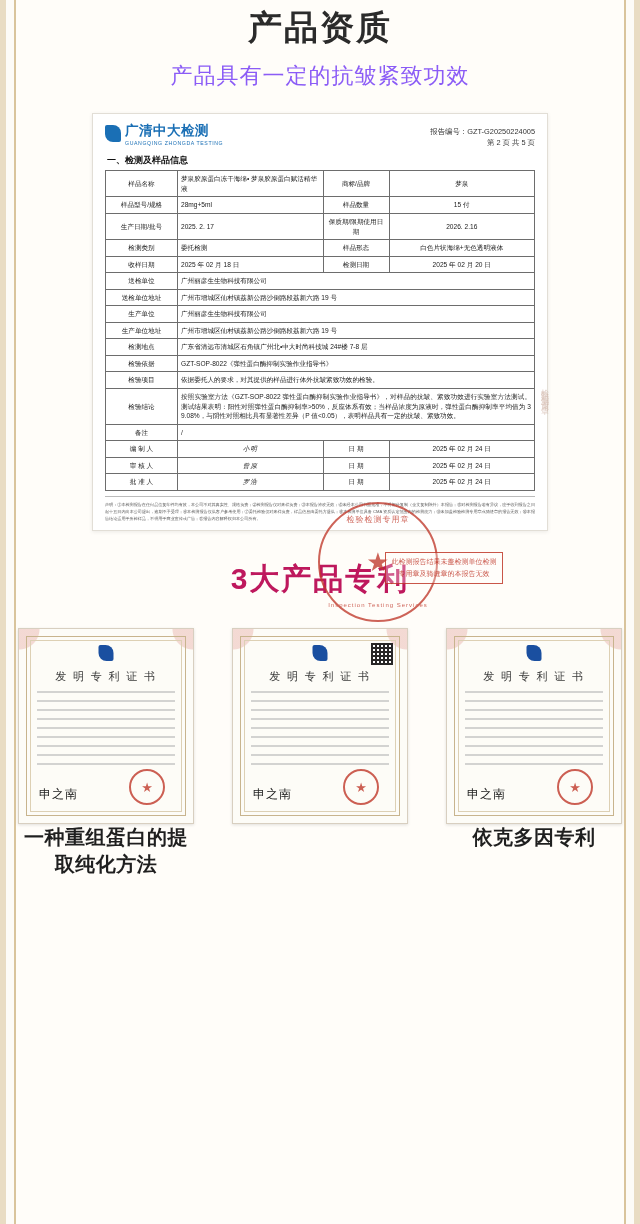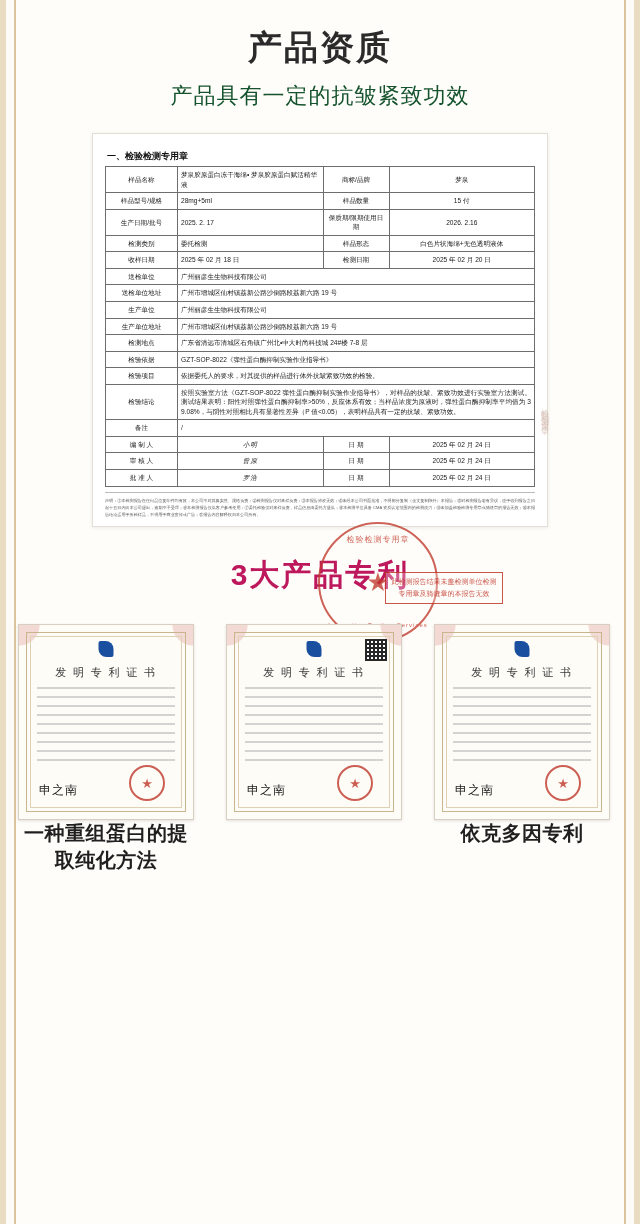--- a/index.html
+++ b/index.html
@@ -39,34 +39,34 @@
   .content {
     position: relative;
     z-index: 2;
     padding: 0 18px;
     height: 100%;
   }
 
   
   .hdr {
     text-align: center;
-    padding-top: 28px;
+    padding-top: 8px;
   }
   .hdr h1 {
     font-size: 34px;
     letter-spacing: 2px;
     color: #2b2b2b;
     font-weight: 700;
     line-height: 1.15;
   }
   .hdr h2 {
     margin-top: 14px;
     font-size: 22px;
     letter-spacing: 1px;
-    color: #14532d;
+    color: #8b5cf6;
     font-weight: 400;
   }
 
   
   .report-wrap {
     margin: 22px auto 0;
     width: 456px;
     background: #fff;
     border: 1px solid #e2ded6;
     box-shadow: 0 1px 4px rgba(0,0,0,.08);
@@ -217,21 +217,21 @@
   .patent-title {
     text-align: center;
     font-size: 30px;
     font-weight: 700;
     color: #be185d;
     letter-spacing: 2px;
     margin-top: 28px;
   }
   .patents {
     display: flex;
-    justify-content: flex-start;
+    justify-content: space-between;
     gap: 32px;
     margin-top: 28px;
   }
   .patent {
     width: 176px;
   }
   .cert-img {
     width: 176px;
     height: 196px;
     background: #fdfcf7;
@@ -333,22 +333,35 @@
 
 <div class="content">
 
   <div class="hdr">
     <h1>产品资质</h1>
     <h2>产品具有一定的抗皱紧致功效</h2>
   </div>
 
   <div class="report-wrap">
 
-
-    <div class="rpt-section">一、检验检测专用章</div>
+    <div class="rpt-top">
+      <div class="rpt-logo">
+        <div class="mark"></div>
+        <div class="txt">
+          <div class="cn">广清中大检测</div>
+          <div class="en">GUANGQING ZHONGDA TESTING</div>
+        </div>
+      </div>
+      <div class="rpt-meta">
+        <div><span>报告编号：</span><span>GZT-G20250224005</span></div>
+        <div>第 2 页 共 5 页</div>
+      </div>
+    </div>
+
+    <div class="rpt-section">一、检测及样品信息</div>
 
     <table class="rpt">
       <tbody>
           <tr>
         <td class="lbl">样品名称</td>
         <td class="val">梦泉胶原蛋白冻干海绵•
 梦泉胶原蛋白赋活精华液</td>
         <td class="lbl2">商标/品牌</td>
         <td class="valc">梦泉</td>
       </tr>

